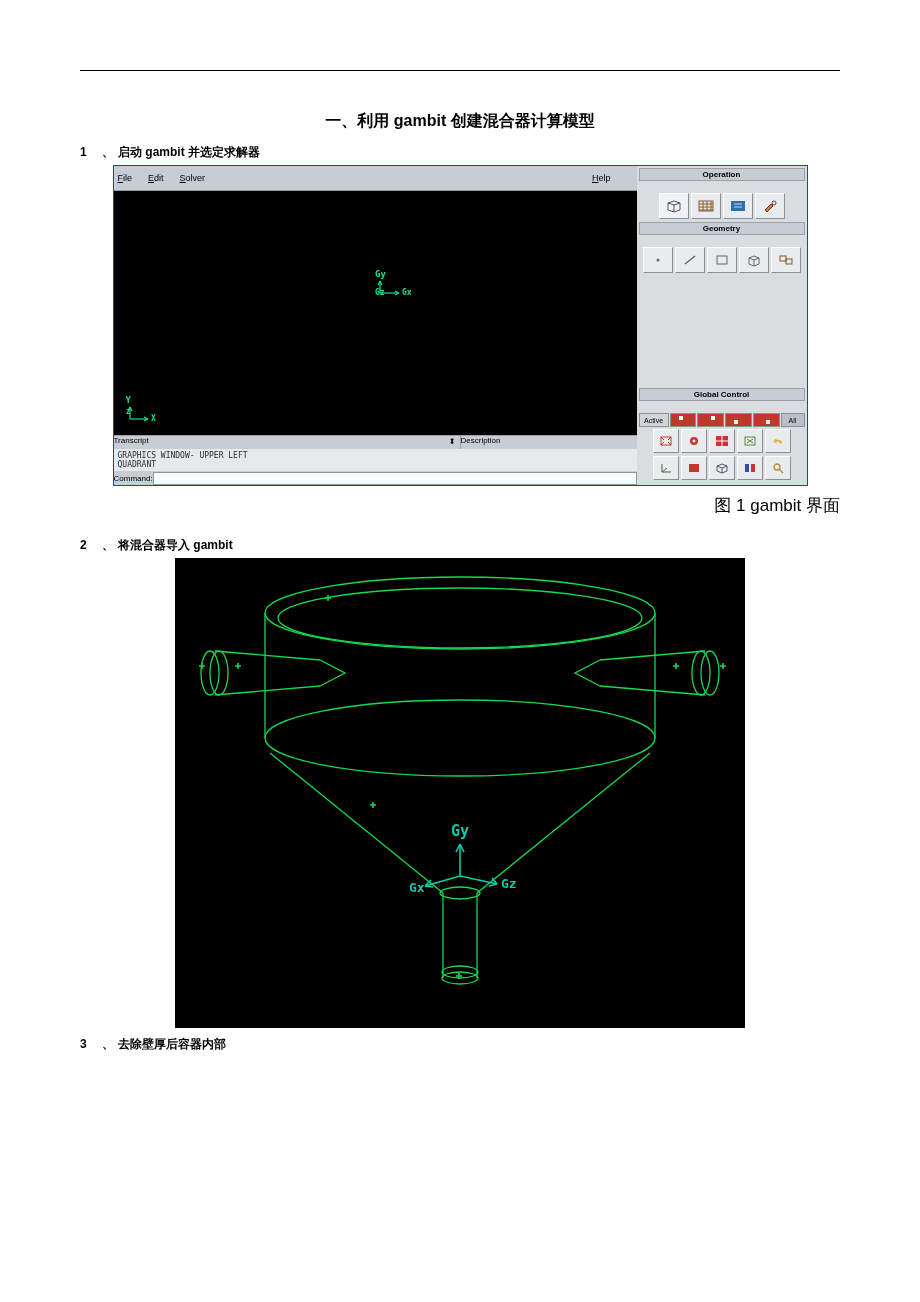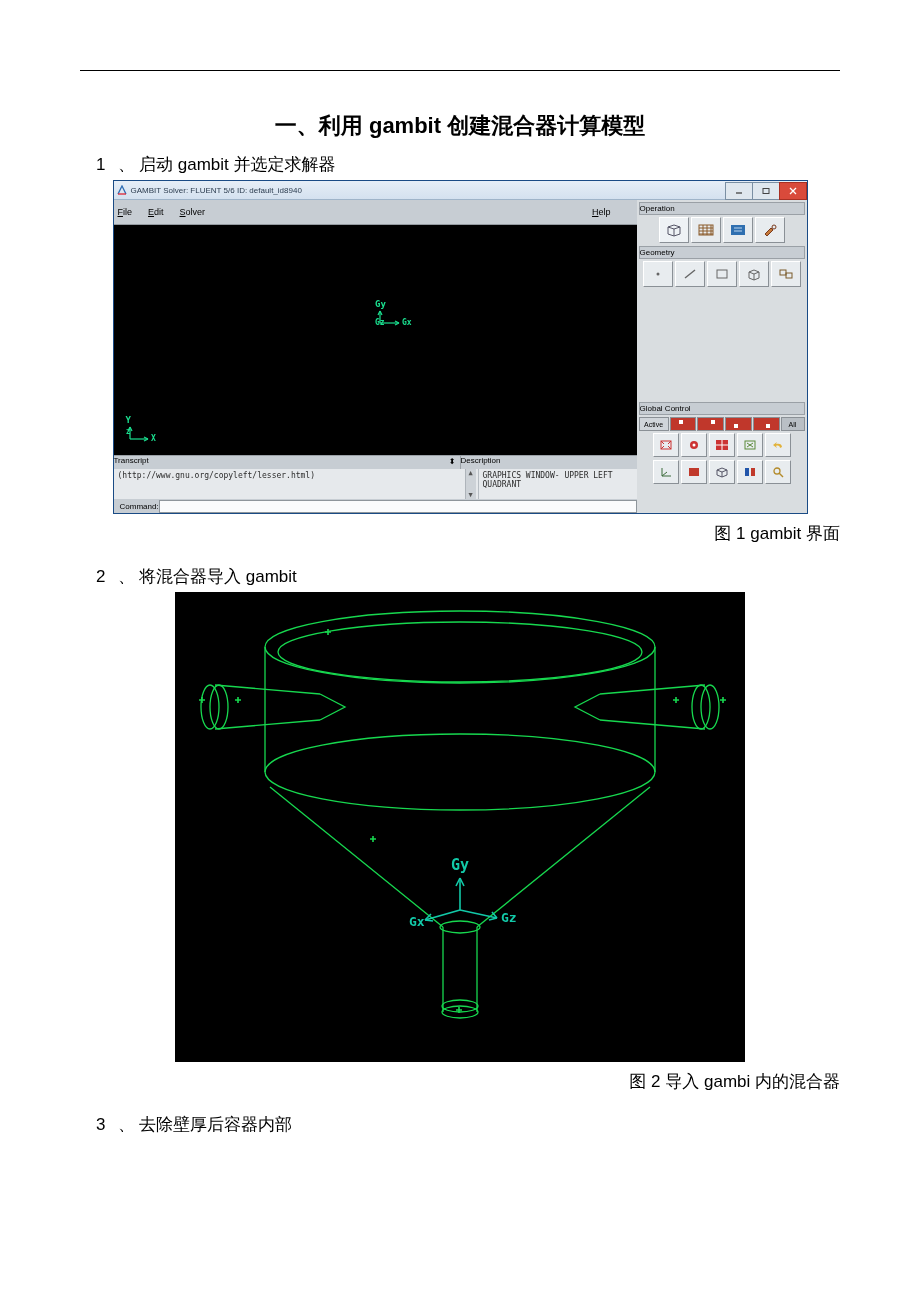--- a/index.html
+++ b/index.html
@@ -1,19 +1,19 @@
 <!DOCTYPE html>
 <html><head>
 <meta charset="utf-8">
 <style>
   html,body{margin:0;padding:0;background:#fff;font-family:"Microsoft YaHei","SimSun",Arial,sans-serif;color:#000}
   .page{width:920px;margin:0 auto;box-sizing:border-box;padding:70px 80px 40px 80px}
   .hr-top{border-top:1.5px solid #000;margin-bottom:40px}
-  .main-title{font-size:22px;font-weight:700;text-align:center;margin:16px 0 12px 0}
-  .step{font-size:17px;font-weight:400;margin:6px 0 4px 16px}
+  .main-title{font-size:16px;font-weight:700;text-align:center;margin:16px 0 12px 0}
+  .step{font-size:12px;font-weight:700;margin:6px 0 4px 0}
   .step .num{display:inline-block;min-width:18px}
   .step .p{display:inline-block;margin:0 4px}
   .cap{font-size:17px;text-align:right;margin:8px 0 20px 0}
 
   
   .gambit-window{width:695px;margin:0 auto;border:1px solid #1a4b85;background:#e8ecef;box-sizing:border-box;position:relative}
   .gw-titlebar{height:18px;background:linear-gradient(#e6eef7,#d4e1ef);border-bottom:1px solid #9fb4c9;display:flex;align-items:center;font-size:8px;color:#2a3b4e;position:relative}
   .gw-titlebar .t-icon{width:12px;height:12px;margin:0 3px 0 2px;display:flex;align-items:center;justify-content:center}
   .gw-titlebar .winbtns{position:absolute;right:0;top:0;display:flex;height:18px}
   .wbtn{width:26px;height:16px;margin-top:1px;border:1px solid #7a8fa3;background:#dfe7ee;margin-left:-1px;display:flex;align-items:center;justify-content:center}
@@ -34,24 +34,24 @@
   .axis2 .y{display:block}
 
   .tr-bar{height:13px;background:#c7cdd3;color:#000;font-size:8px;font-weight:400;text-align:left;border-top:1px solid #9aa0a6;display:flex}
   .tr-bar .l{flex:1;border-right:1px solid #9aa0a6;position:relative}
   .tr-bar .r{width:176px}
   .tr-bar .arrow{position:absolute;right:4px;top:1px;font-size:8px}
   .tr-body{display:flex;background:#e6e9ec;font-family:monospace;font-size:8px;color:#2b2b2b}
   .tr-body .l{flex:1;padding:2px 4px;border-right:1px solid #b6bcc2;min-height:26px;position:relative}
   .tr-body .r{width:150px;padding:2px 4px}
   .tr-body .scroll{position:absolute;right:2px;top:0;bottom:0;width:10px;background:#cdd2d7;border-left:1px solid #aeb4ba;display:flex;flex-direction:column;justify-content:space-between;align-items:center;font-size:7px;color:#555}
-  .cmd{display:flex;align-items:center;background:#c7cdd3;height:14px;font-size:8px;padding-left:6px}
+  .cmd{display:flex;align-items:center;background:#c7cdd3;height:14px;font-size:8px;padding-left:0}
   .cmd input{flex:1;height:11px;border:1px solid #8f969c;background:#fbfcfd;font-size:8px;padding:0 2px}
 
-  .panel-title{background:#c7cdd3;border:1px solid #9aa0a6;font-size:8px;font-weight:400;text-align:left;padding:1px 0;margin-bottom:2px}
+  .panel-title{background:#c7cdd3;border:1px solid #9aa0a6;font-size:8px;font-weight:700;text-align:center;padding:1px 0;margin-bottom:12px}
   .tool-row{display:flex;gap:2px;justify-content:center;margin-bottom:3px}
   .tbtn{width:28px;height:24px;background:#e8ecef;border-top:1px solid #fff;border-left:1px solid #fff;border-right:1px solid #8a9096;border-bottom:1px solid #8a9096;display:flex;align-items:center;justify-content:center}
   .tbtn.raised{background:#eef2f5}
   .tbtn svg{display:block}
   .panel-spacer{height:110px;background:#d9dde0}
   .gc{margin-top:2px}
   .gc-tabs{display:flex;gap:1px;font-size:7px;margin:2px 0}
   .gcb{flex:1;height:12px;background:#b9bfc5;border:1px solid #8a9096;display:flex;align-items:center;justify-content:center;color:#000}
   .gcb.red{background:#c0372b;color:#fff}
   .tool-row.small .tbtn{width:24px;height:22px}
@@ -66,46 +66,20 @@
 <div class="page">
   <div class="hr-top"></div>
 
   <h1 class="main-title">一、利用 gambit 创建混合器计算模型</h1>
 
   <div class="step">
     <span class="num">1</span><span class="p">、</span><span>启动 gambit 并选定求解器</span>
   </div>
 
   <div class="gambit-window">
-    <div class="gw-titlebar">
-      <span class="t-icon">
-        <svg width="10" height="10" viewBox="0 0 10 10">
-            <path d="M1 9 L5 1 L9 9" fill="none" stroke="#2d6cb3" stroke-width="1.3"></path>
-            <path d="M1 9 L9 9" stroke="#d23" stroke-width="1.3"></path>
-          </svg>
-      </span>
-      <span>GAMBIT    Solver: FLUENT 5/6   ID: default_id8940</span>
-      <div class="winbtns">
-        <div class="wbtn">
-            <svg width="10" height="8">
-              <line x1="2" y1="6" x2="8" y2="6" stroke="#444" stroke-width="1.3"></line>
-            </svg>
-          </div>
-        <div class="wbtn">
-            <svg width="10" height="8">
-              <rect x="2" y="1.5" width="6" height="5" fill="none" stroke="#444" stroke-width="1"></rect>
-            </svg>
-          </div>
-        <div class="wbtn close">
-            <svg width="10" height="8">
-              <path d="M2 1 L8 7 M8 1 L2 7" stroke="#fff" stroke-width="1.3"></path>
-            </svg>
-          </div>
-      </div>
-    </div>
 
     <div class="gw-body">
       <div class="gw-left">
         <div class="gw-menu">
           <span class="m"><u>F</u>ile</span>
           <span class="m"><u>E</u>dit</span>
           <span class="m"><u>S</u>olver</span>
           <span class="m help"><u>H</u>elp</span>
         </div>
 
@@ -136,27 +110,20 @@
                 <text x="25" y="16" fill="#1adf8f" font-family="monospace" font-size="8" font-weight="700">X</text>
               </svg>
           </div>
         </div>
 
         <div class="tr-bar">
           <div class="l"><span>Transcript</span><span class="arrow">⬍</span></div>
           <div class="r"><span>Description</span></div>
         </div>
         <div class="tr-body">
-          <div class="l">
-            <span>(http://www.gnu.org/copyleft/lesser.html)</span>
-            <div class="scroll">
-                <span>▲</span>
-                <span>▼</span>
-              </div>
-          </div>
           <div class="r">GRAPHICS WINDOW- UPPER LEFT QUADRANT</div>
         </div>
         <div class="cmd">
           <span>Command:</span>
           <input type="text" style="">
         </div>
       </div>
 
       <div class="gw-right">
         <div class="panel-title">Operation</div>
@@ -390,18 +357,17 @@
         <path d="M250 328 l8 1 M250 328 l6 -6"></path>
         <line x1="285" y1="318" x2="322" y2="326"></line>
         <path d="M322 326 l-8 2 M322 326 l-5 -6"></path>
       </g>
       <text x="276" y="278" fill="#12c9a8" font-family="monospace" font-size="15" font-weight="700">Gy</text>
       <text x="234" y="334" fill="#12c9a8" font-family="monospace" font-size="13" font-weight="700">Gx</text>
       <text x="326" y="330" fill="#12c9a8" font-family="monospace" font-size="13" font-weight="700">Gz</text>
     </svg>
   </div>
 
-  <div class="cap">图 2    导入 gambi 内的混合器</div>
 
   <div class="step" style="margin-top:8px">
     <span class="num">3</span><span class="p">、</span><span>去除壁厚后容器内部</span>
   </div>
 </div>
 
 </body></html>

